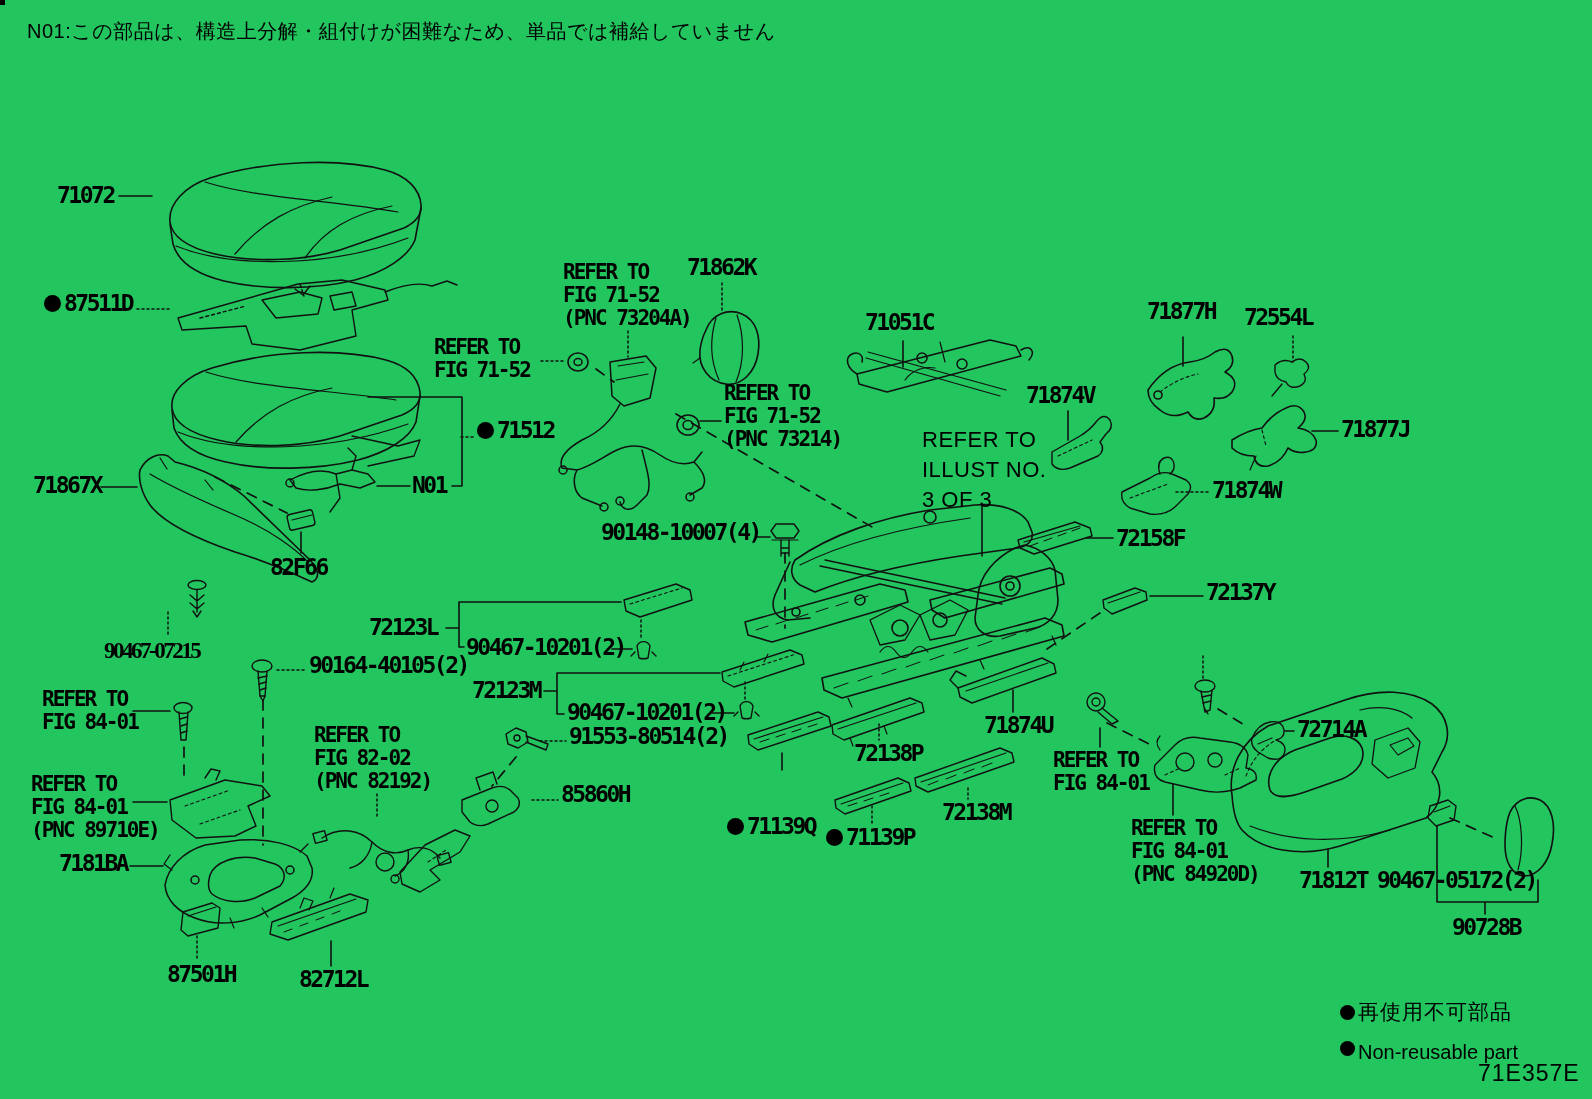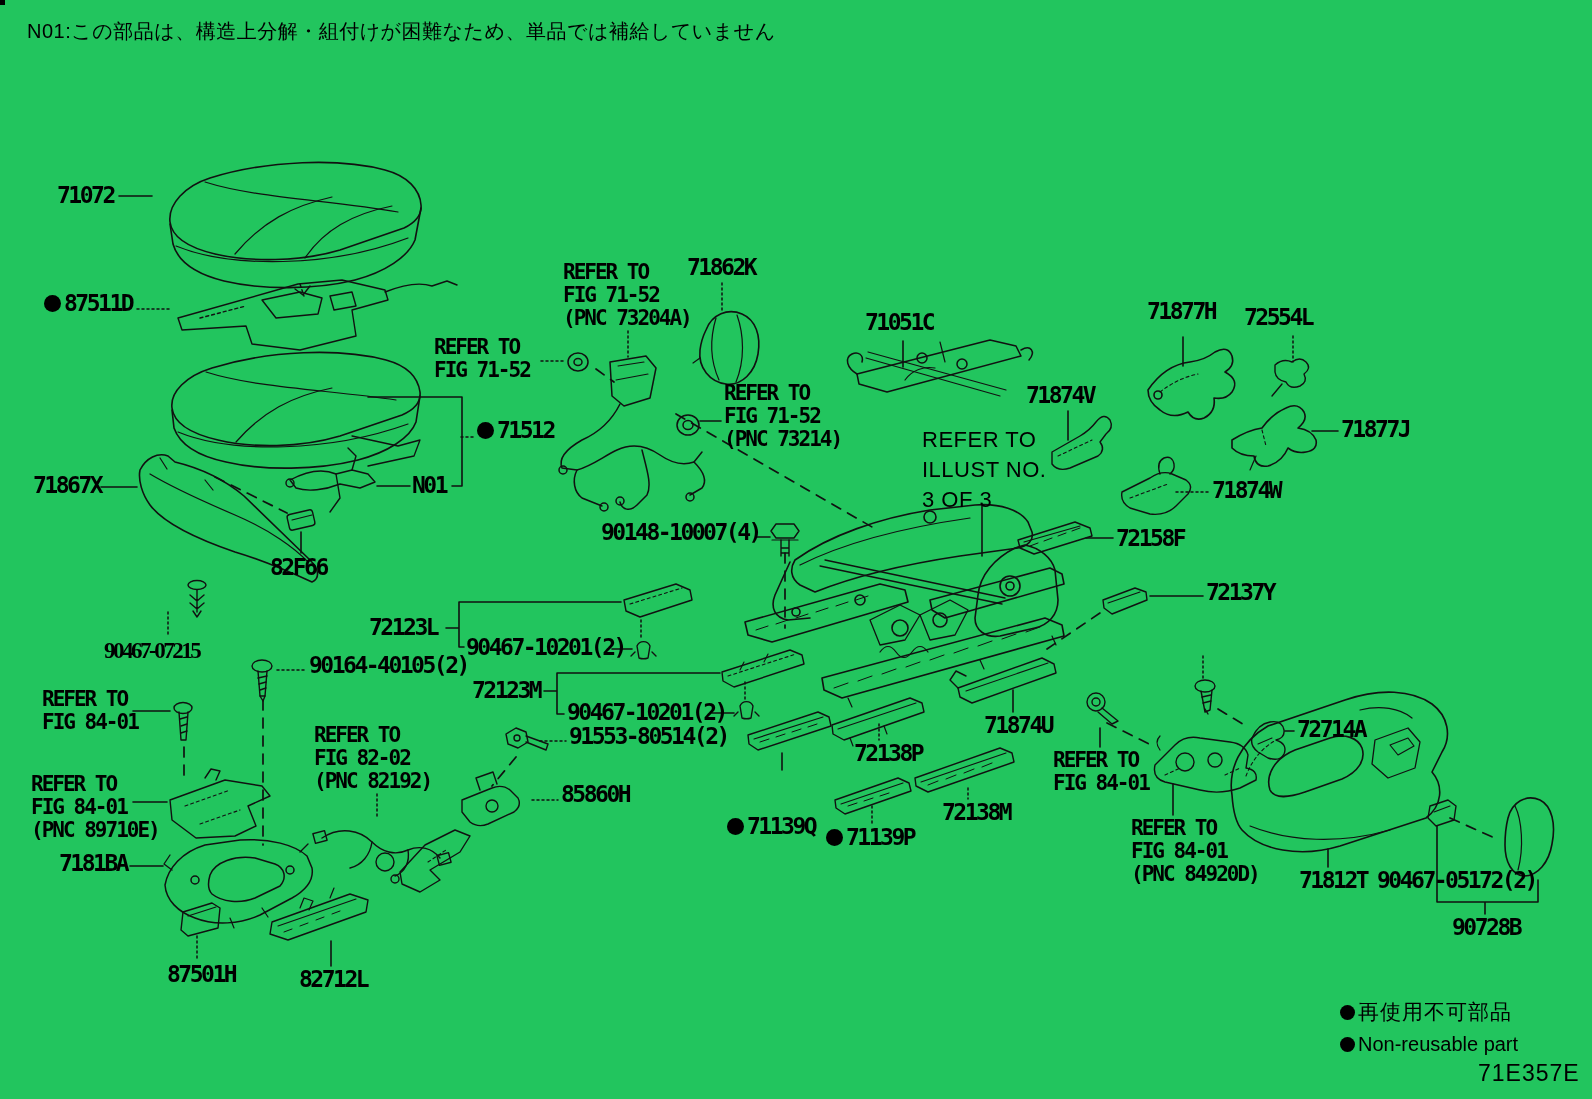--- a/index.html
+++ b/index.html
@@ -13,21 +13,21 @@
   .lbl .lrow{display:flex;align-items:center;}
   .part{font:700 23px "DejaVu Sans Mono",monospace;letter-spacing:-2.5px;line-height:23px;}
   .refer{font:700 21px "DejaVu Sans Mono",monospace;letter-spacing:-2px;line-height:23px;}
   .plain{font:400 22px "Liberation Sans",sans-serif;letter-spacing:0.5px;line-height:30px;}
   .dot{display:inline-block;width:17px;height:17px;border-radius:50%;background:#000;
        margin-right:3px;flex:0 0 auto;}
   .dot.sm{width:15px;height:15px;}
   #legend{position:absolute;left:1340px;top:998px;}
   #legend .lrow{display:flex;align-items:center;margin-bottom:7px;}
   #legend-jp{font:400 21px "Liberation Sans",sans-serif;letter-spacing:1px;}
-  #legend-en{font:400 20px "Liberation Sans",sans-serif;}
+  #legend-en{font:400 20px "Liberation Sans",sans-serif;margin-top:8px;}
   #fig-code{position:absolute;left:1478px;top:1060px;font:400 23px "Liberation Sans",sans-serif;letter-spacing:1px;}
   #corner-mark{position:absolute;left:0;top:0;width:5px;height:5px;background:#000;}
 </style>
 </head>
 <body>
 
 <div id="stage">
 
   <div id="corner-mark"></div>
 

